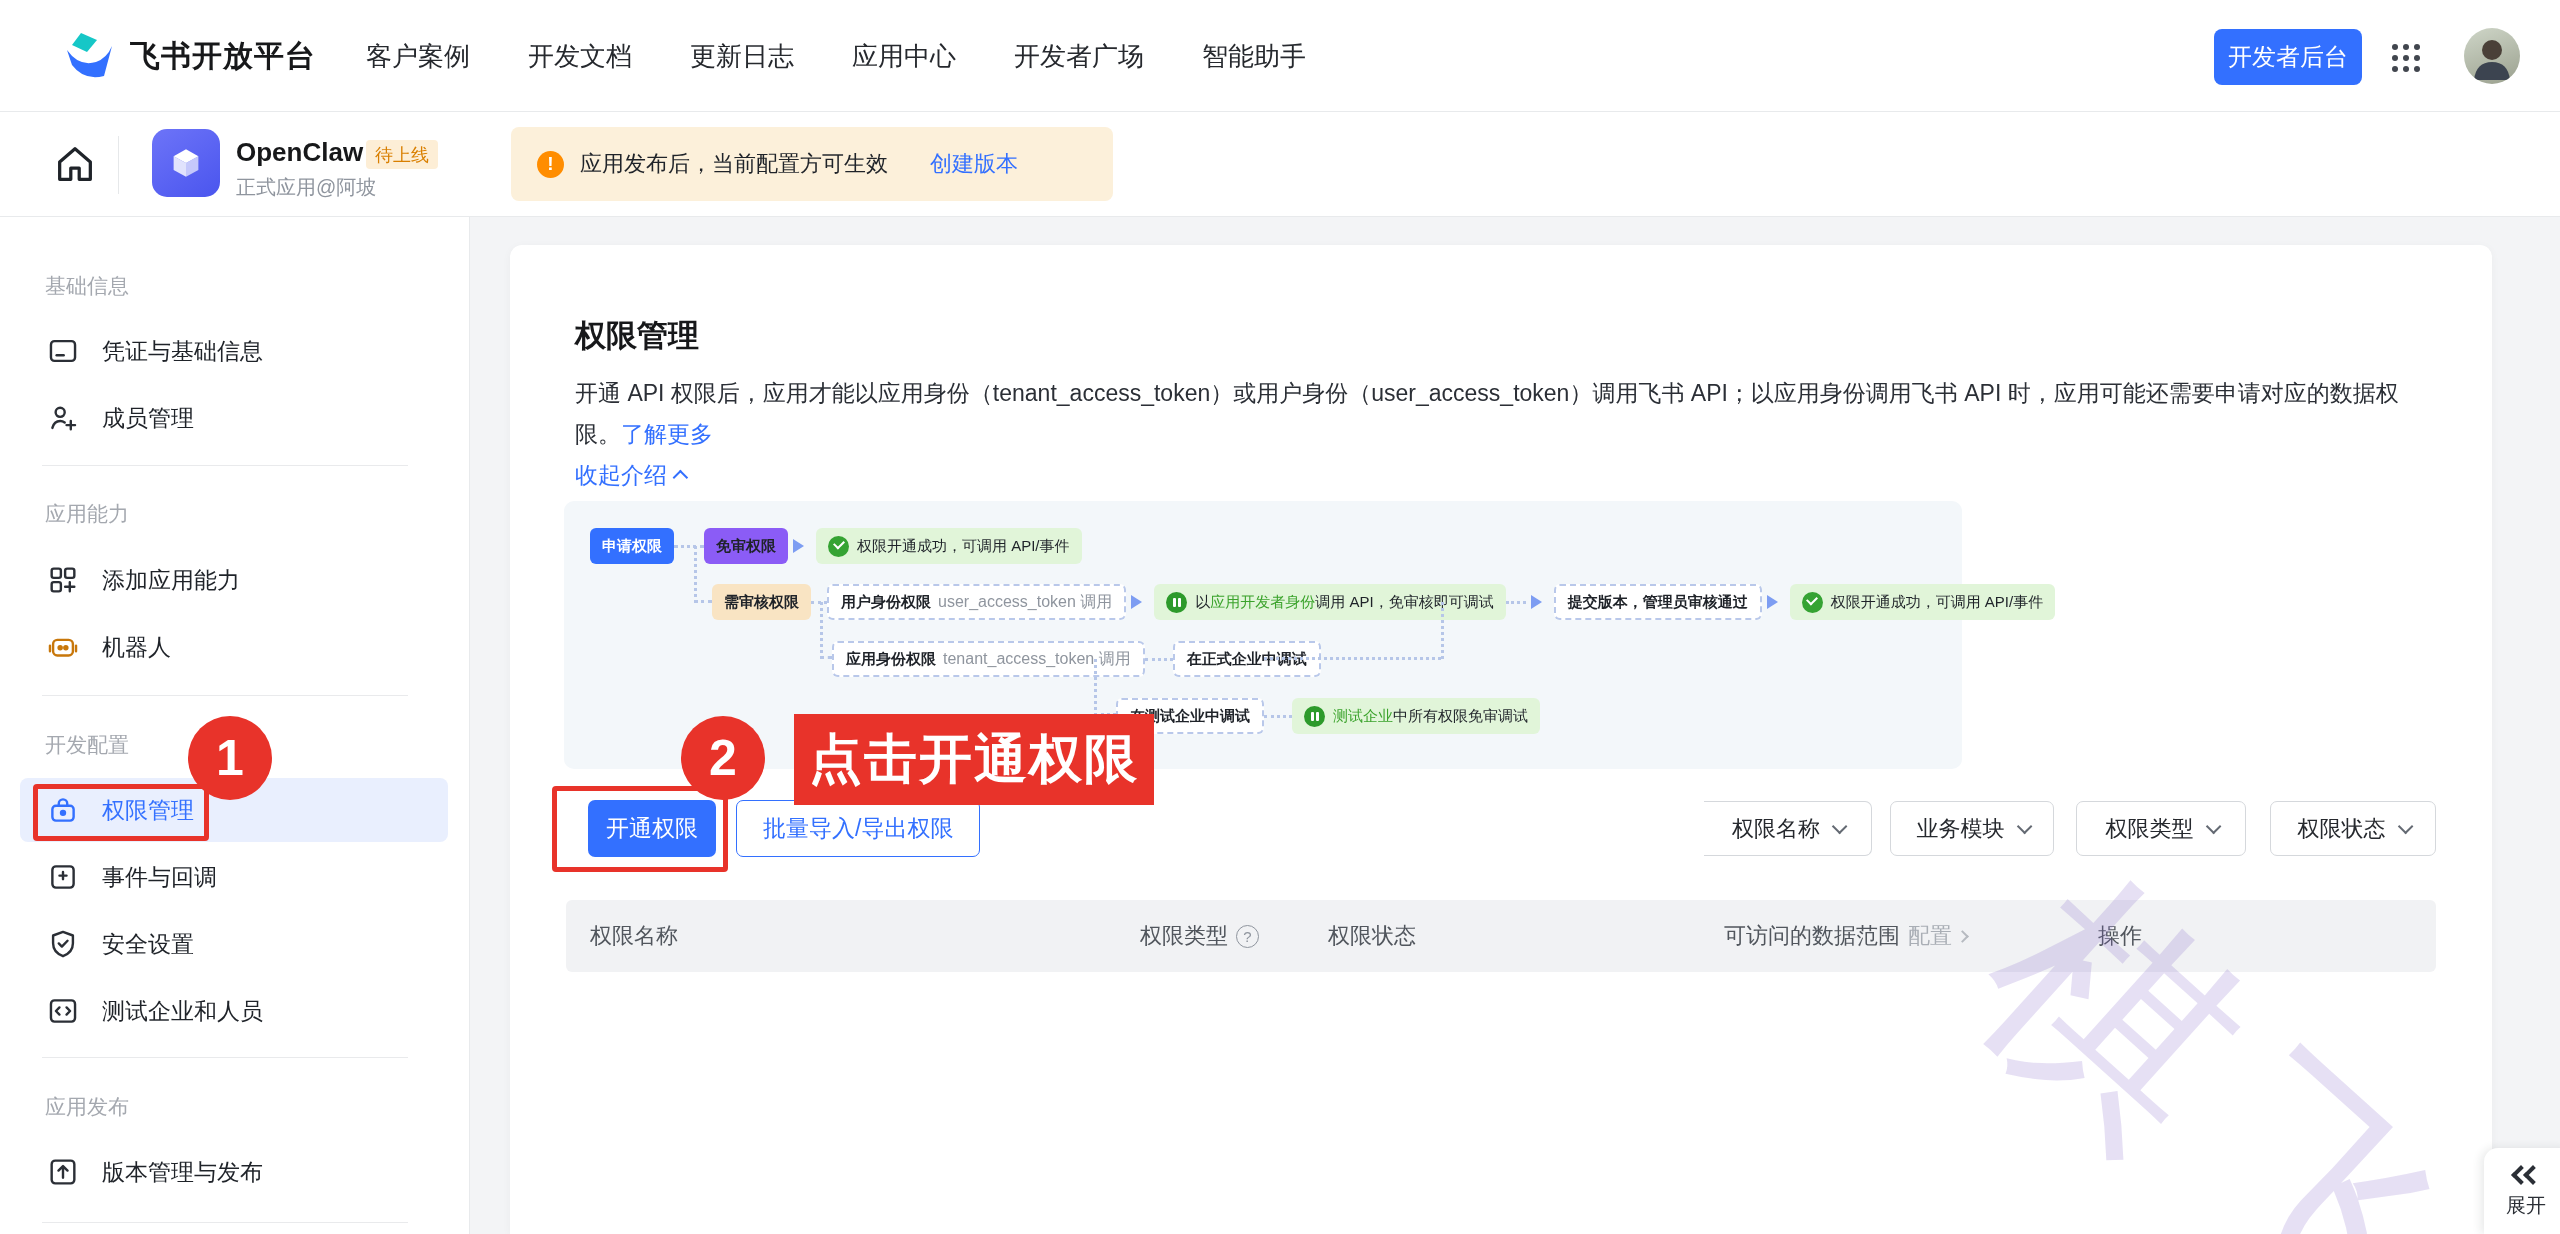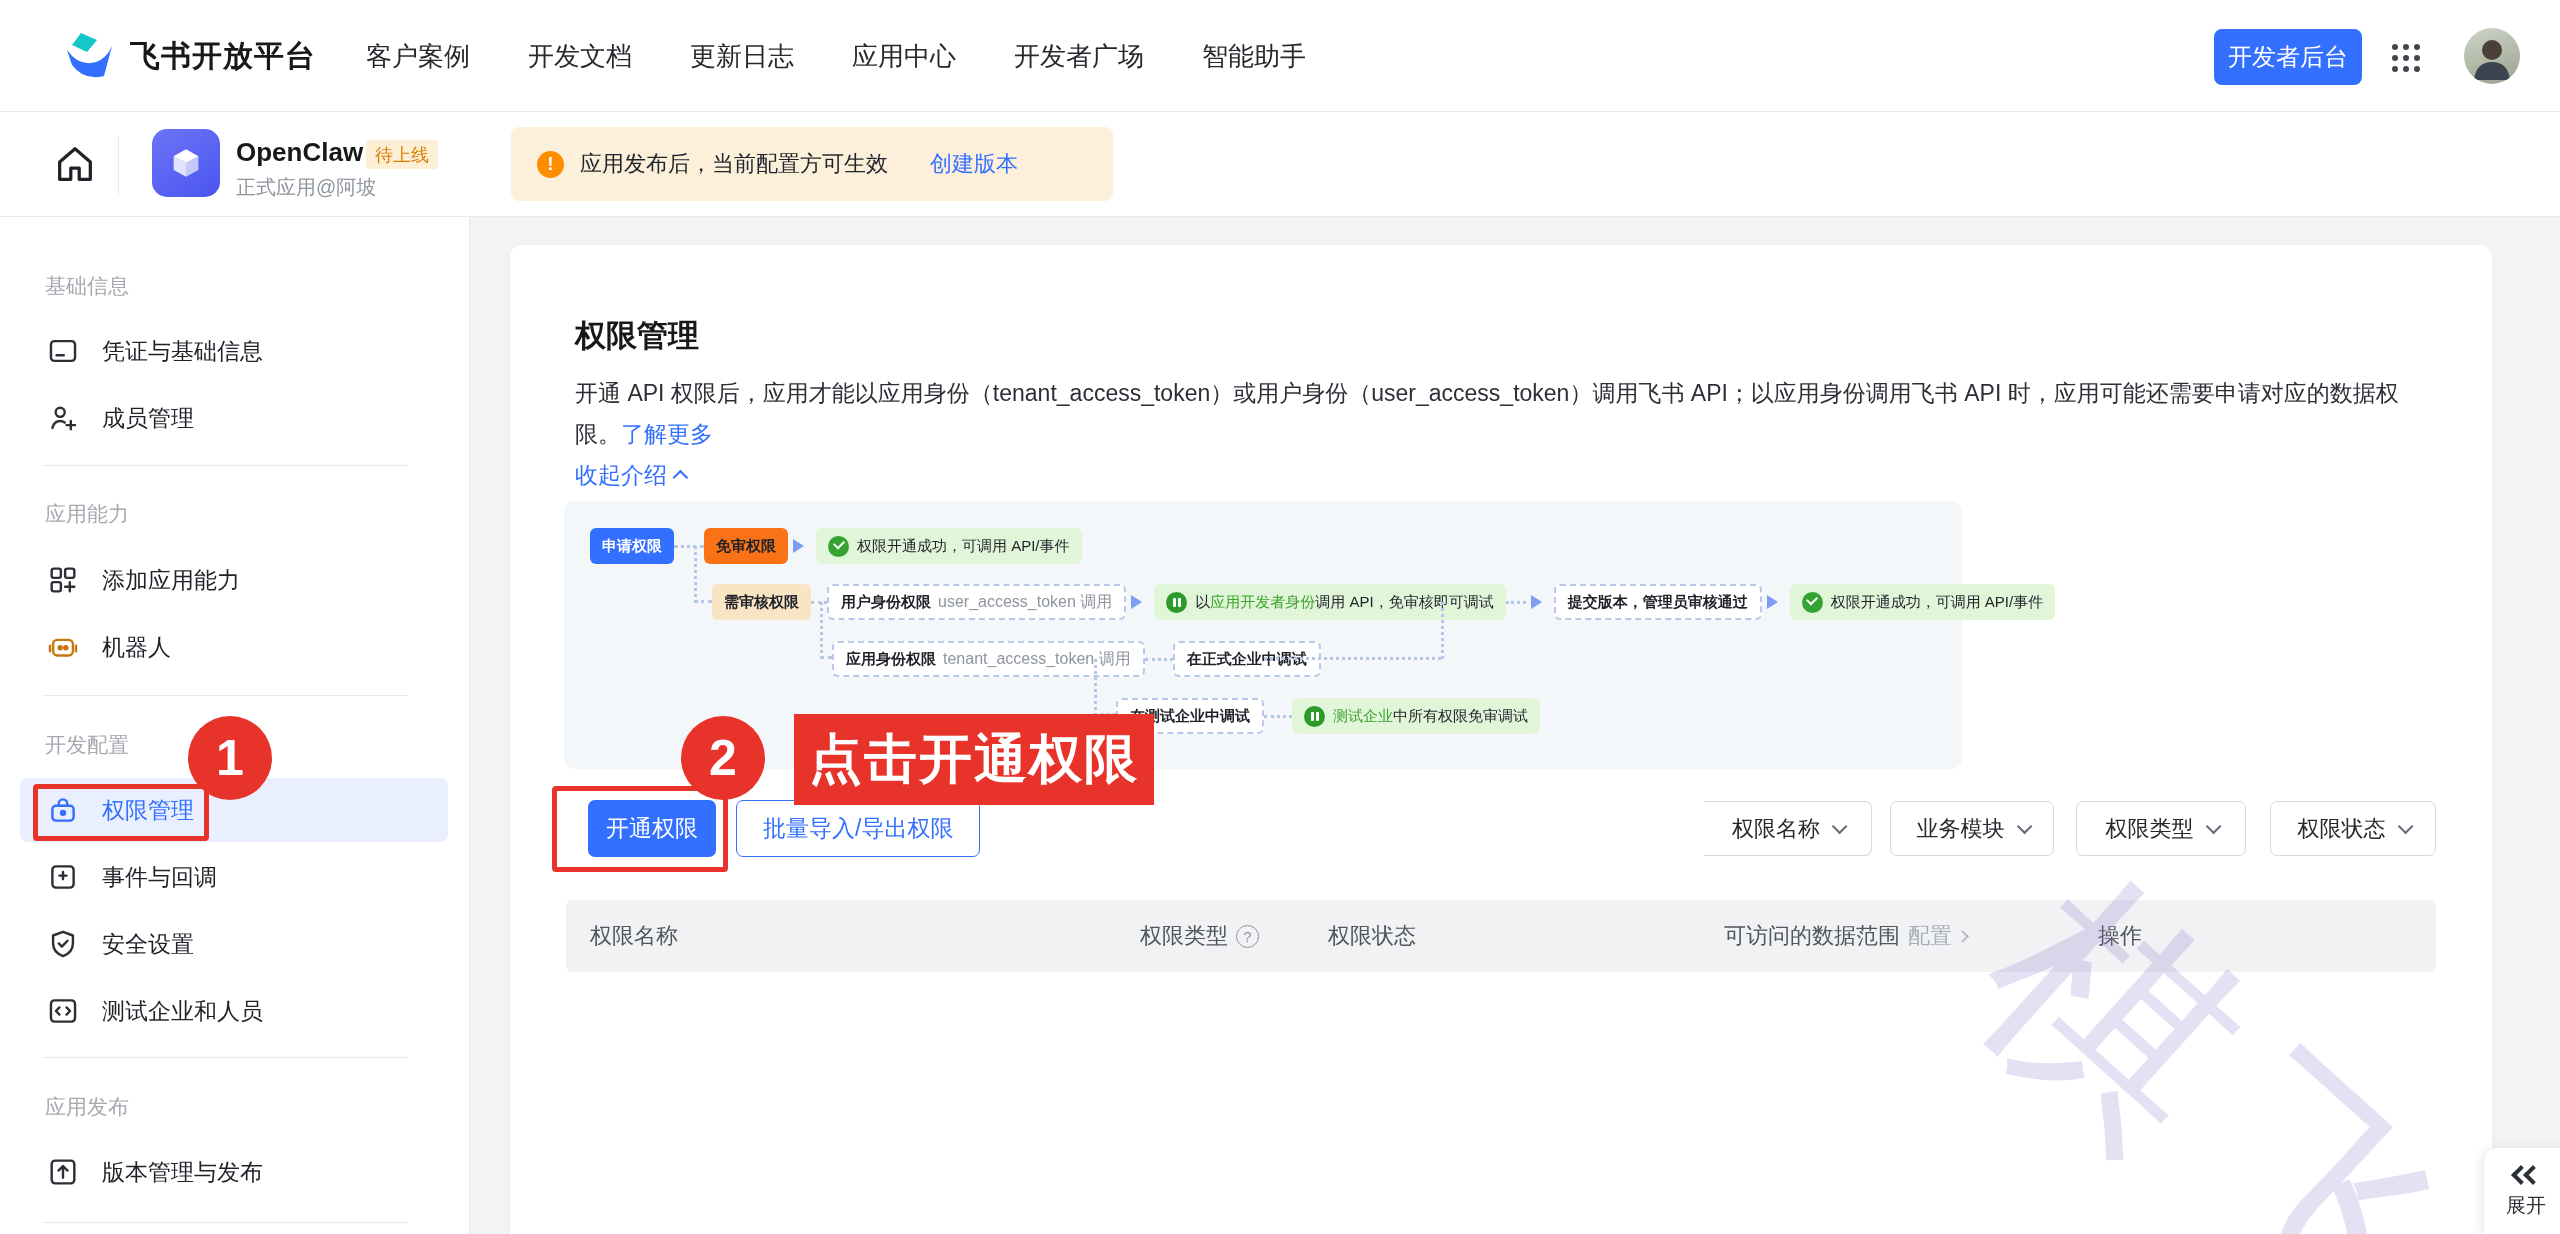--- a/index.html
+++ b/index.html
@@ -77,21 +77,21 @@
   .chev-up { width:11px; height:11px; border-left:2.5px solid #3370ff; border-top:2.5px solid #3370ff;
     transform:rotate(45deg) translateY(3px); }
 
   
   .flow { position:absolute; left:54px; top:256px; width:1398px; height:268px;
     background:#f3f7fa; border-radius:10px; }
   .frow { position:absolute; display:flex; align-items:center; height:36px; }
   .fbox { height:36px; display:inline-flex; align-items:center; padding:0 12px; border-radius:6px;
     font-size:15px; white-space:nowrap; color:#1f2329; }
   .fblue { background:#3370ff; color:#fff; font-weight:600; }
-  .fgl { background:#f97316; font-weight:700; }
+  .fgl { background:#8b5cf6; font-weight:700; }
   .forg { background:#f9e4c3; font-weight:700; }
   .fgreen { background:#e1f5d9; }
   .fdash { background:#fff; border:2px dashed #b9c8ea; }
   .fbold { font-weight:700; }
   .fnote { font-size:16px; color:#8f959e; margin-left:7px; font-weight:400; }
   .gtxt { color:#3ba32c; }
   .dots { border-top:3px dotted #b6c6e8; align-self:center; }
   .tri { width:0; height:0; border:7px solid transparent; border-left:11px solid #7d9df2; margin:0 5px; flex:none; }
   .lcon { position:absolute; border-left:3px dotted #b6c6e8; border-bottom:3px dotted #b6c6e8; }
   .vcon { position:absolute; border-left:3px dotted #b6c6e8; }

